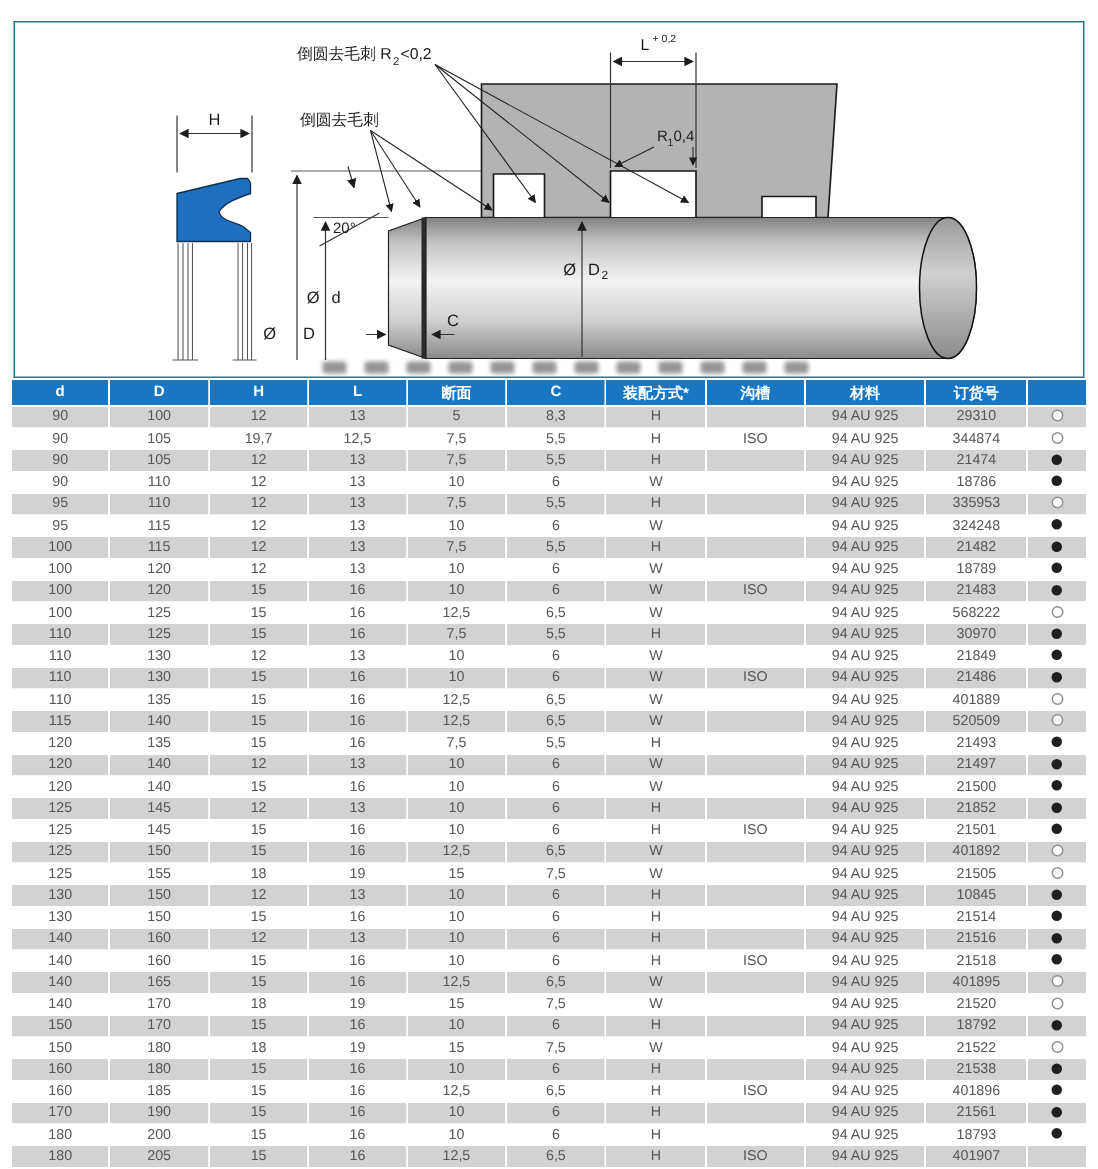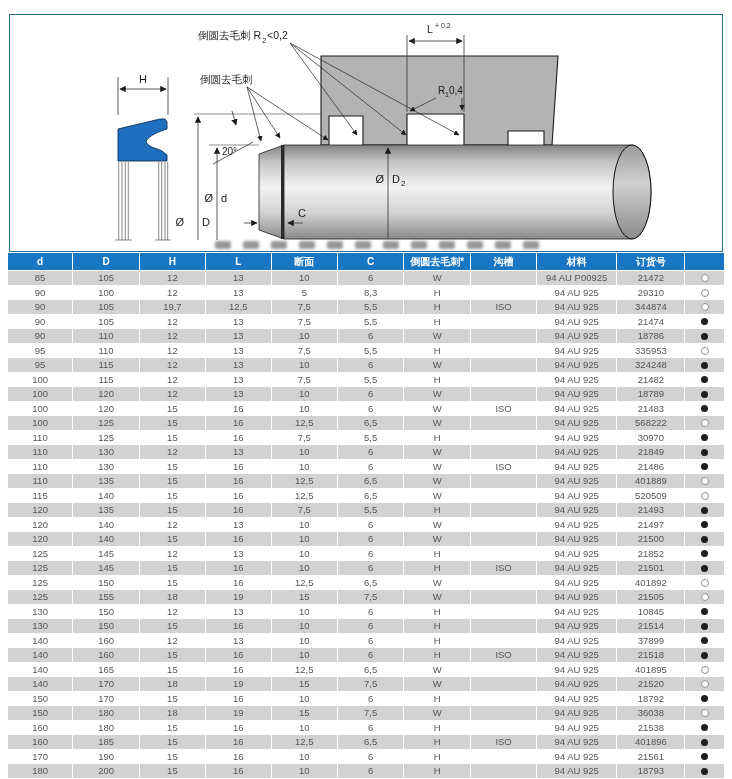--- a/index.html
+++ b/index.html
@@ -184,42 +184,29 @@
       <col style="width:5.5%">
   </colgroup>
   <thead>
     <tr>
       <th>d</th>
       <th>D</th>
       <th>H</th>
       <th>L</th>
       <th>断面</th>
       <th>C</th>
-      <th>倒圆去毛刺*</th>
+      <th>装配方式*</th>
       <th>沟槽</th>
       <th>材料</th>
       <th>订货号</th>
       <th></th>
     </tr>
   </thead>
   <tbody>
       <tr>
-        <td>85</td>
-        <td>105</td>
-        <td>12</td>
-        <td>13</td>
-        <td>10</td>
-        <td>6</td>
-        <td>W</td>
-        <td></td>
-        <td>94 AU P00925</td>
-        <td>21472</td>
-        <td><span class="dot dot-empty"></span></td>
-      </tr>
-      <tr>
         <td>90</td>
         <td>100</td>
         <td>12</td>
         <td>13</td>
         <td>5</td>
         <td>8,3</td>
         <td>H</td>
         <td></td>
         <td>94 AU 925</td>
         <td>29310</td>
@@ -527,21 +514,21 @@
       <tr>
         <td>140</td>
         <td>160</td>
         <td>12</td>
         <td>13</td>
         <td>10</td>
         <td>6</td>
         <td>H</td>
         <td></td>
         <td>94 AU 925</td>
-        <td>37899</td>
+        <td>21516</td>
         <td><span class="dot dot-filled"></span></td>
       </tr>
       <tr>
         <td>140</td>
         <td>160</td>
         <td>15</td>
         <td>16</td>
         <td>10</td>
         <td>6</td>
         <td>H</td>
@@ -592,21 +579,21 @@
       <tr>
         <td>150</td>
         <td>180</td>
         <td>18</td>
         <td>19</td>
         <td>15</td>
         <td>7,5</td>
         <td>W</td>
         <td></td>
         <td>94 AU 925</td>
-        <td>36038</td>
+        <td>21522</td>
         <td><span class="dot dot-empty"></span></td>
       </tr>
       <tr>
         <td>160</td>
         <td>180</td>
         <td>15</td>
         <td>16</td>
         <td>10</td>
         <td>6</td>
         <td>H</td>

